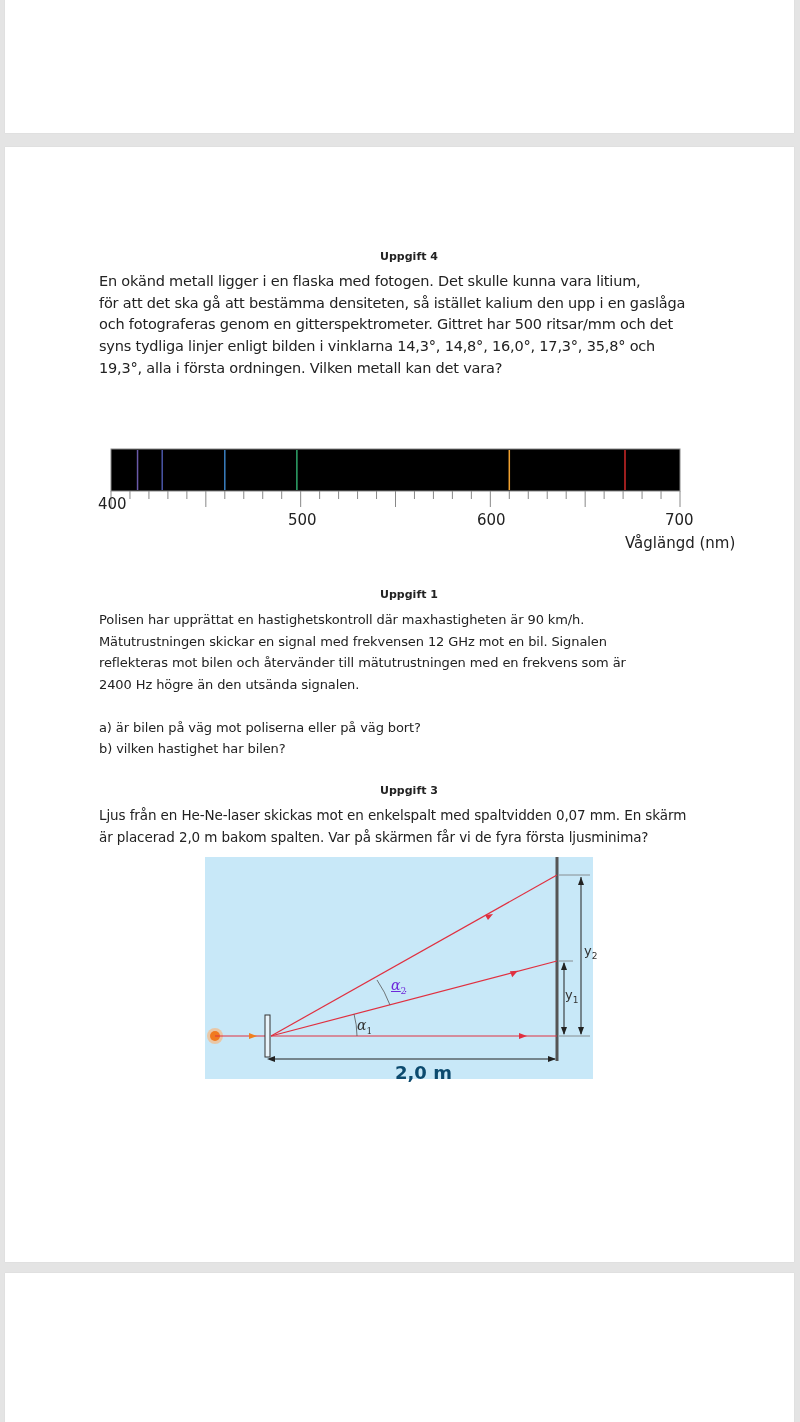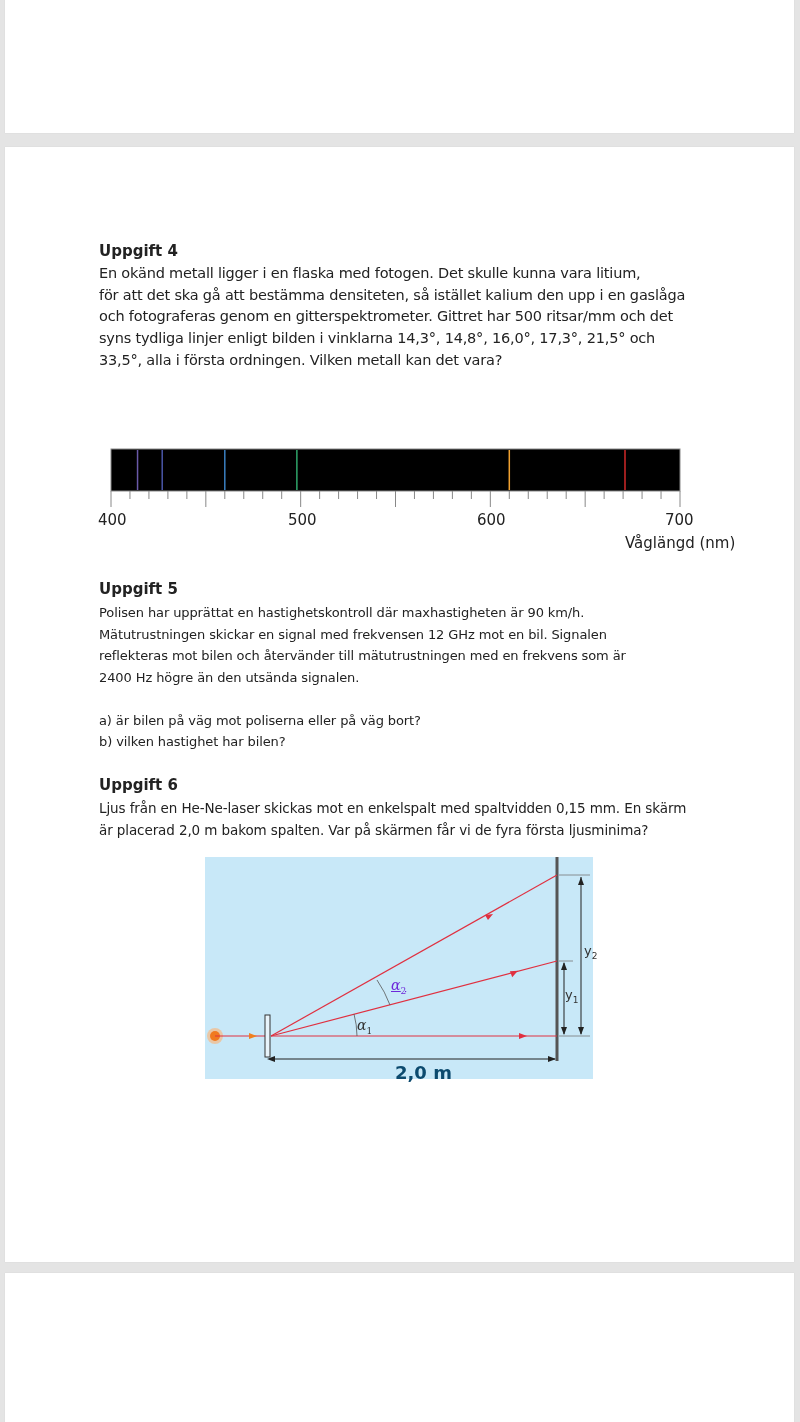--- a/index.html
+++ b/index.html
@@ -3,41 +3,41 @@
 <meta charset="utf-8">
 <style>
   html, body { margin:0; padding:0; }
   body { width:800px; height:1422px; background:#e4e4e4; position:relative; overflow:hidden;
          font-family:"DejaVu Sans", "Liberation Sans", sans-serif; color:#222; }
   .page { position:absolute; left:5px; width:789px; background:#fff; box-shadow:0 0 1px #cfcfcf; }
   .p1 { top:0; height:133px; }
   .p2 { top:147px; height:1115px; }
   .p3 { top:1273px; height:160px; }
   .content { position:absolute; left:94px; width:620px; }
-  h3 { margin:0; font-size:15px; font-weight:bold; letter-spacing:0; }
+  h3 { margin:8px; font-size:11px; font-weight:bold; letter-spacing:0;text-align:center; }
   p { margin:0; font-size:14.5px; line-height:21.7px; letter-spacing:-0.2px; }
   .t5 p { font-size:13px; line-height:21.5px; letter-spacing:-0.1px; }
   .t6 p { font-size:13.5px; line-height:21.5px; letter-spacing:-0.1px; }
   .axis-label { position:absolute; font-size:15px; color:#222; font-family:"DejaVu Sans", sans-serif; }
 </style>
 </head>
 <body>
 
 <div class="page p1"></div>
 
 <div class="page p2">
 
   <div class="content" style="top:95px;">
     <h3>Uppgift 4</h3>
     <div style="margin-top:3px;">
       <p>En okänd metall ligger i en flaska med fotogen. Det skulle kunna vara litium,</p>
       <p>för att det ska gå att bestämma densiteten, så istället kalium den upp i en gaslåga</p>
       <p>och fotograferas genom en gitterspektrometer. Gittret har 500 ritsar/mm och det</p>
-      <p>syns tydliga linjer enligt bilden i vinklarna 14,3°, 14,8°, 16,0°, 17,3°, 21,5° och</p>
-      <p>33,5°, alla i första ordningen. Vilken metall kan det vara?</p>
+      <p>syns tydliga linjer enligt bilden i vinklarna 14,3°, 14,8°, 16,0°, 17,3°, 35,8° och</p>
+      <p>19,3°, alla i första ordningen. Vilken metall kan det vara?</p>
     </div>
   </div>
 
   <div style="position:absolute; left:0; top:0; width:789px; height:420px;">
     <svg width="789" height="420" style="position:absolute;left:0;top:0;">
       <rect x="106" y="302" width="569" height="42" fill="#000" stroke="#888" stroke-width="1"></rect>
       <g id="spectrum-lines">
           <line x1="132.55333333333334" x2="132.55333333333334" y1="303" y2="343" stroke="#6a5aa8" stroke-width="1.5"></line>
           <line x1="157.21" x2="157.21" y1="303" y2="343" stroke="#4a56a8" stroke-width="1.5"></line>
           <line x1="219.8" x2="219.8" y1="303" y2="343" stroke="#3a7fc0" stroke-width="1.5"></line>
@@ -72,44 +72,44 @@
           <line x1="542.2333333333333" x2="542.2333333333333" y1="344" y2="352"></line>
           <line x1="561.2" x2="561.2" y1="344" y2="352"></line>
           <line x1="580.1666666666667" x2="580.1666666666667" y1="344" y2="360"></line>
           <line x1="599.1333333333333" x2="599.1333333333333" y1="344" y2="352"></line>
           <line x1="618.1" x2="618.1" y1="344" y2="352"></line>
           <line x1="637.0666666666667" x2="637.0666666666667" y1="344" y2="352"></line>
           <line x1="656.0333333333333" x2="656.0333333333333" y1="344" y2="352"></line>
           <line x1="675" x2="675" y1="344" y2="360"></line>
         </g>
     </svg>
-    <span class="axis-label" style="left:93px; top:364px;">400</span>
+    <span class="axis-label" style="left:93px; top:348px;">400</span>
     <span class="axis-label" style="left:283px; top:364px;">500</span>
     <span class="axis-label" style="left:472px; top:364px;">600</span>
     <span class="axis-label" style="left:660px; top:364px;">700</span>
     <span class="axis-label" style="left:620px; top:387px;">Våglängd (nm)</span>
   </div>
 
   <div class="content t5" style="top:433px;">
-    <h3>Uppgift 5</h3>
+    <h3>Uppgift 1</h3>
     <div style="margin-top:4px;">
       <p>Polisen har upprättat en hastighetskontroll där maxhastigheten är 90 km/h.</p>
       <p>Mätutrustningen skickar en signal med frekvensen 12 GHz mot en bil. Signalen</p>
       <p>reflekteras mot bilen och återvänder till mätutrustningen med en frekvens som är</p>
       <p>2400 Hz högre än den utsända signalen.</p>
       <p style="height:21.5px;"></p>
       <p>a) är bilen på väg mot poliserna eller på väg bort?</p>
       <p>b) vilken hastighet har bilen?</p>
     </div>
   </div>
 
   <div class="content t6" style="top:629px;">
-    <h3>Uppgift 6</h3>
+    <h3>Uppgift 3</h3>
     <div style="margin-top:4px;">
-      <p>Ljus från en He-Ne-laser skickas mot en enkelspalt med spaltvidden 0,15 mm. En skärm</p>
+      <p>Ljus från en He-Ne-laser skickas mot en enkelspalt med spaltvidden 0,07 mm. En skärm</p>
       <p>är placerad 2,0 m bakom spalten. Var på skärmen får vi de fyra första ljusminima?</p>
     </div>
   </div>
 
   <div style="position:absolute; left:200px; top:710px; width:388px; height:222px; background:#c8e8f8;">
     <svg width="388" height="222" viewBox="0 0 388 222" style="position:absolute;left:0;top:0;">
       <defs>
         <marker id="arr" markerWidth="8" markerHeight="6" refX="4" refY="3" orient="auto">
           <path d="M0,0 L8,3 L0,6 z" fill="#e03040"></path>
         </marker>

